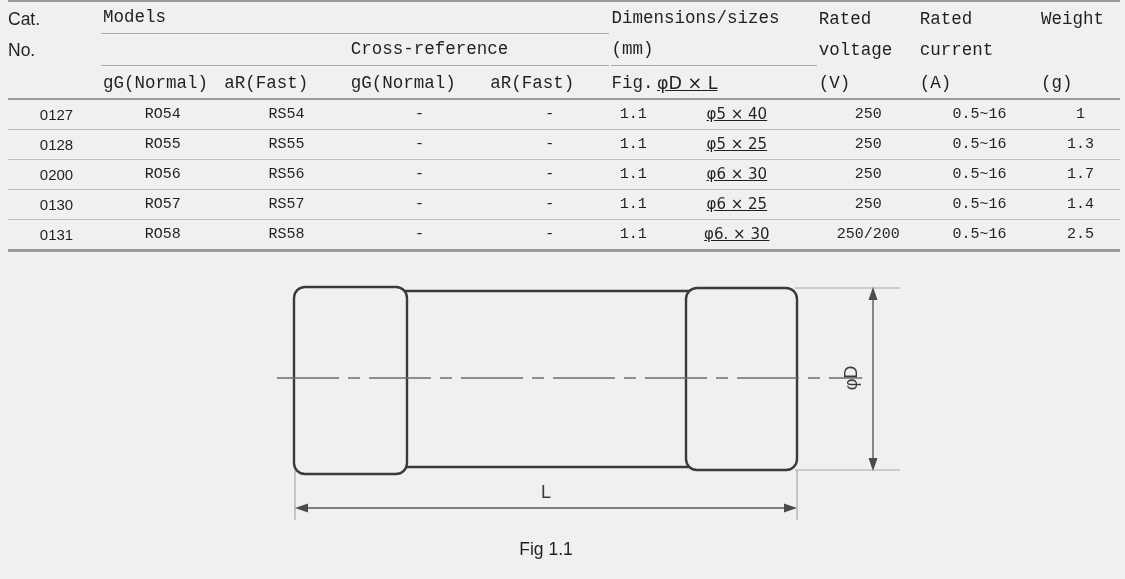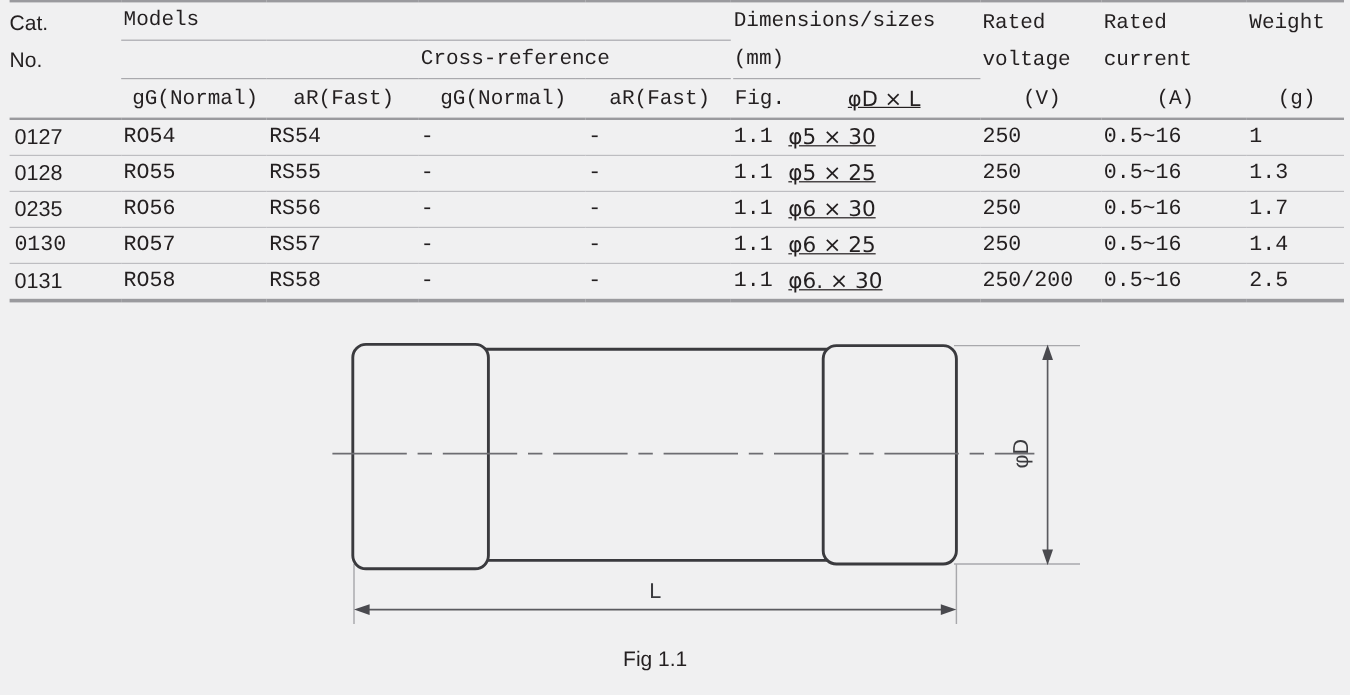--- a/index.html
+++ b/index.html
@@ -36,32 +36,33 @@
     padding: 0;
     margin: 0;
     font-weight: normal;
     text-align: left;
     vertical-align: bottom;
     white-space: nowrap;
   }
 
   
   tr.hrow td { height: 31px; line-height: 31px; }
-  tr.hrow3 td { height: 32px; line-height: 30px; text-align: center; }
+  tr.hrow3 td { height: 32px; line-height: 30px; }
 
   .rule-top { border-top: 2px solid #9a9a9e; }
   .rule-thin-bottom { border-bottom: 1px solid #a9a9ad; }
   .rule-head-bottom { border-bottom: 2px solid #9a9a9e; }
   .rule-row-bottom { border-bottom: 1px solid #bdbdc1; }
   .rule-table-bottom { border-bottom: 3px solid #9a9a9e; }
 
   tr.drow td {
     height: 29px;
     line-height: 29px;
-    font-size: 18px;
+    font-size: 15px;
+    text-align: center;
   }
 
   .c-cat    { width: 92px;  padding-left: 4px !important; }
   .c-gg     { width: 120px; }
   .c-ar     { width: 125px; }
   .c-xgg    { width: 138px; }
   .c-xar    { width: 120px; }
   .c-fig    { width: 45px;  }
   .c-dim    { width: 160px; }
   .c-volt   { width: 100px; }
@@ -178,51 +179,51 @@
       </tr>
     </thead>
     <tbody id="table-body">
         <tr class="drow">
           <td class="rule-row-bottom" style="padding-left: 4px;">0127</td>
           <td class="pad-l rule-row-bottom">RO54</td>
           <td class="pad-l rule-row-bottom">RS54</td>
           <td class="pad-l rule-row-bottom">-</td>
           <td class="pad-l rule-row-bottom">-</td>
           <td class="pad-l rule-row-bottom">1.1</td>
-          <td class="pad-l phi rule-row-bottom">φ5 × 30</td>
+          <td class="pad-l phi rule-row-bottom">φ5 × 40</td>
           <td class="pad-l rule-row-bottom">250</td>
           <td class="pad-l rule-row-bottom">0.5~16</td>
           <td class="pad-l rule-row-bottom">1</td>
         </tr>
         <tr class="drow">
           <td class="rule-row-bottom" style="padding-left: 4px;">0128</td>
           <td class="pad-l rule-row-bottom">RO55</td>
           <td class="pad-l rule-row-bottom">RS55</td>
           <td class="pad-l rule-row-bottom">-</td>
           <td class="pad-l rule-row-bottom">-</td>
           <td class="pad-l rule-row-bottom">1.1</td>
           <td class="pad-l phi rule-row-bottom">φ5 × 25</td>
           <td class="pad-l rule-row-bottom">250</td>
           <td class="pad-l rule-row-bottom">0.5~16</td>
           <td class="pad-l rule-row-bottom">1.3</td>
         </tr>
         <tr class="drow">
-          <td class="rule-row-bottom" style="padding-left: 4px;">0235</td>
+          <td class="rule-row-bottom" style="padding-left: 4px;">0200</td>
           <td class="pad-l rule-row-bottom">RO56</td>
           <td class="pad-l rule-row-bottom">RS56</td>
           <td class="pad-l rule-row-bottom">-</td>
           <td class="pad-l rule-row-bottom">-</td>
           <td class="pad-l rule-row-bottom">1.1</td>
           <td class="pad-l phi rule-row-bottom">φ6 × 30</td>
           <td class="pad-l rule-row-bottom">250</td>
           <td class="pad-l rule-row-bottom">0.5~16</td>
           <td class="pad-l rule-row-bottom">1.7</td>
         </tr>
         <tr class="drow">
-          <td class="rule-row-bottom" style="padding-left: 4px; font-family: Liberation Mono, monospace;">0130</td>
+          <td class="rule-row-bottom" style="padding-left: 4px;">0130</td>
           <td class="pad-l rule-row-bottom">RO57</td>
           <td class="pad-l rule-row-bottom">RS57</td>
           <td class="pad-l rule-row-bottom">-</td>
           <td class="pad-l rule-row-bottom">-</td>
           <td class="pad-l rule-row-bottom">1.1</td>
           <td class="pad-l phi rule-row-bottom">φ6 × 25</td>
           <td class="pad-l rule-row-bottom">250</td>
           <td class="pad-l rule-row-bottom">0.5~16</td>
           <td class="pad-l rule-row-bottom">1.4</td>
         </tr>

